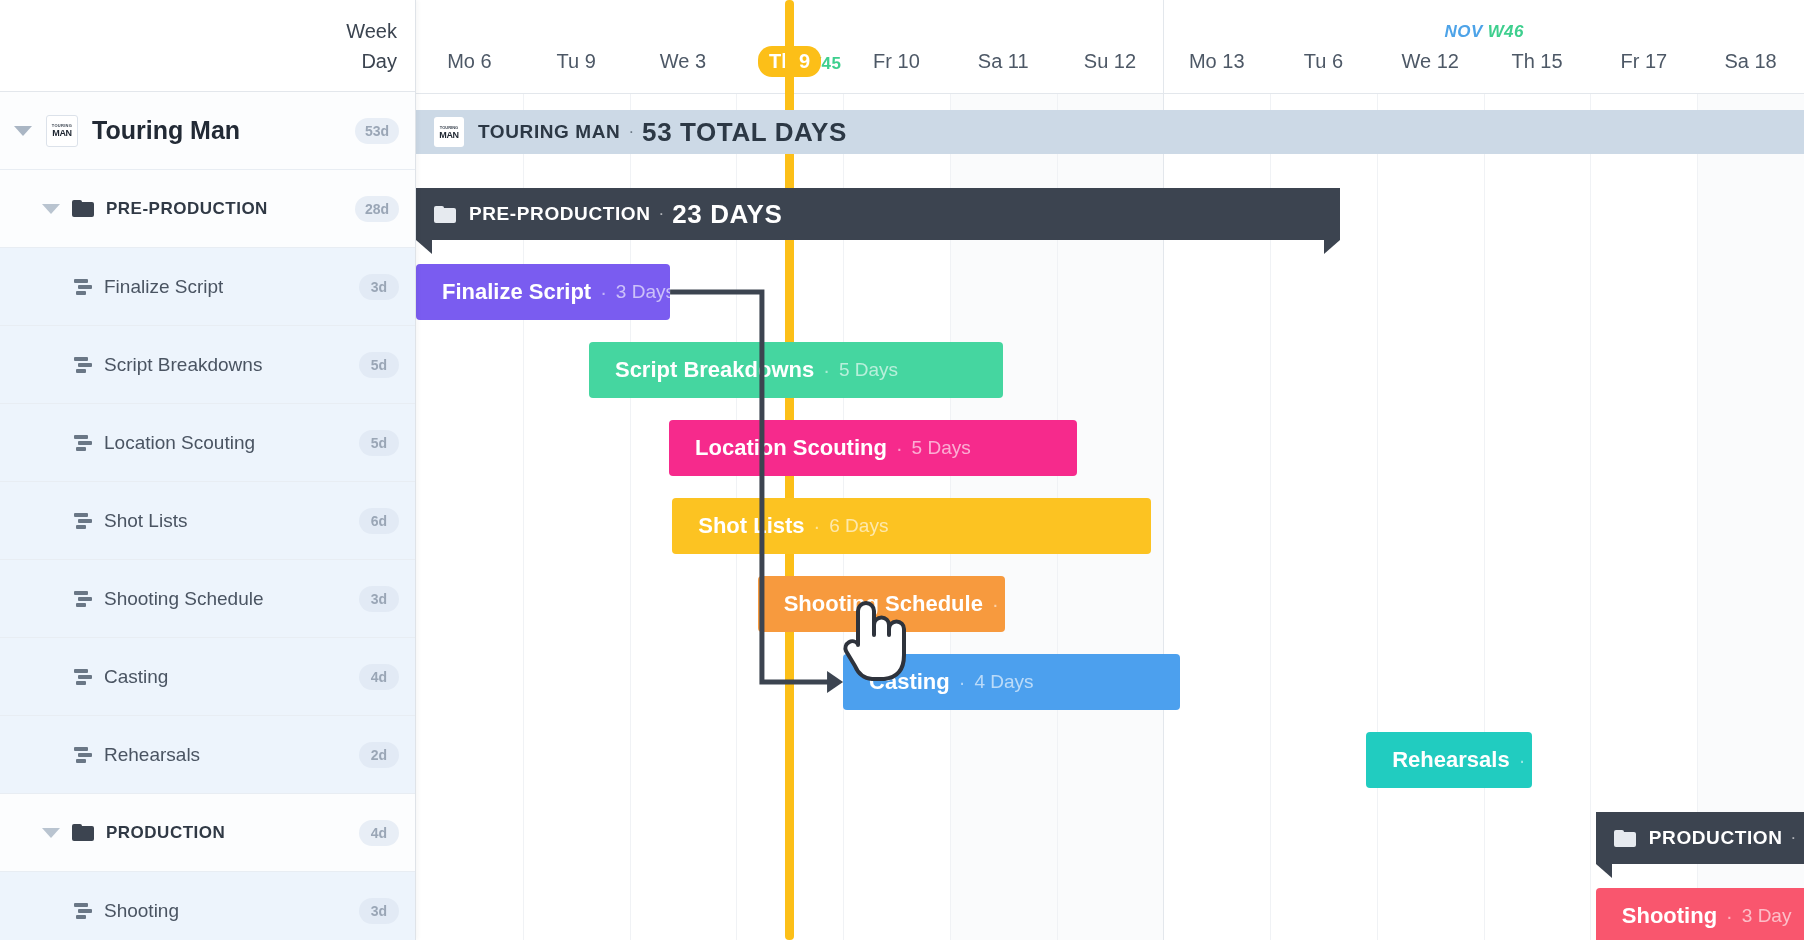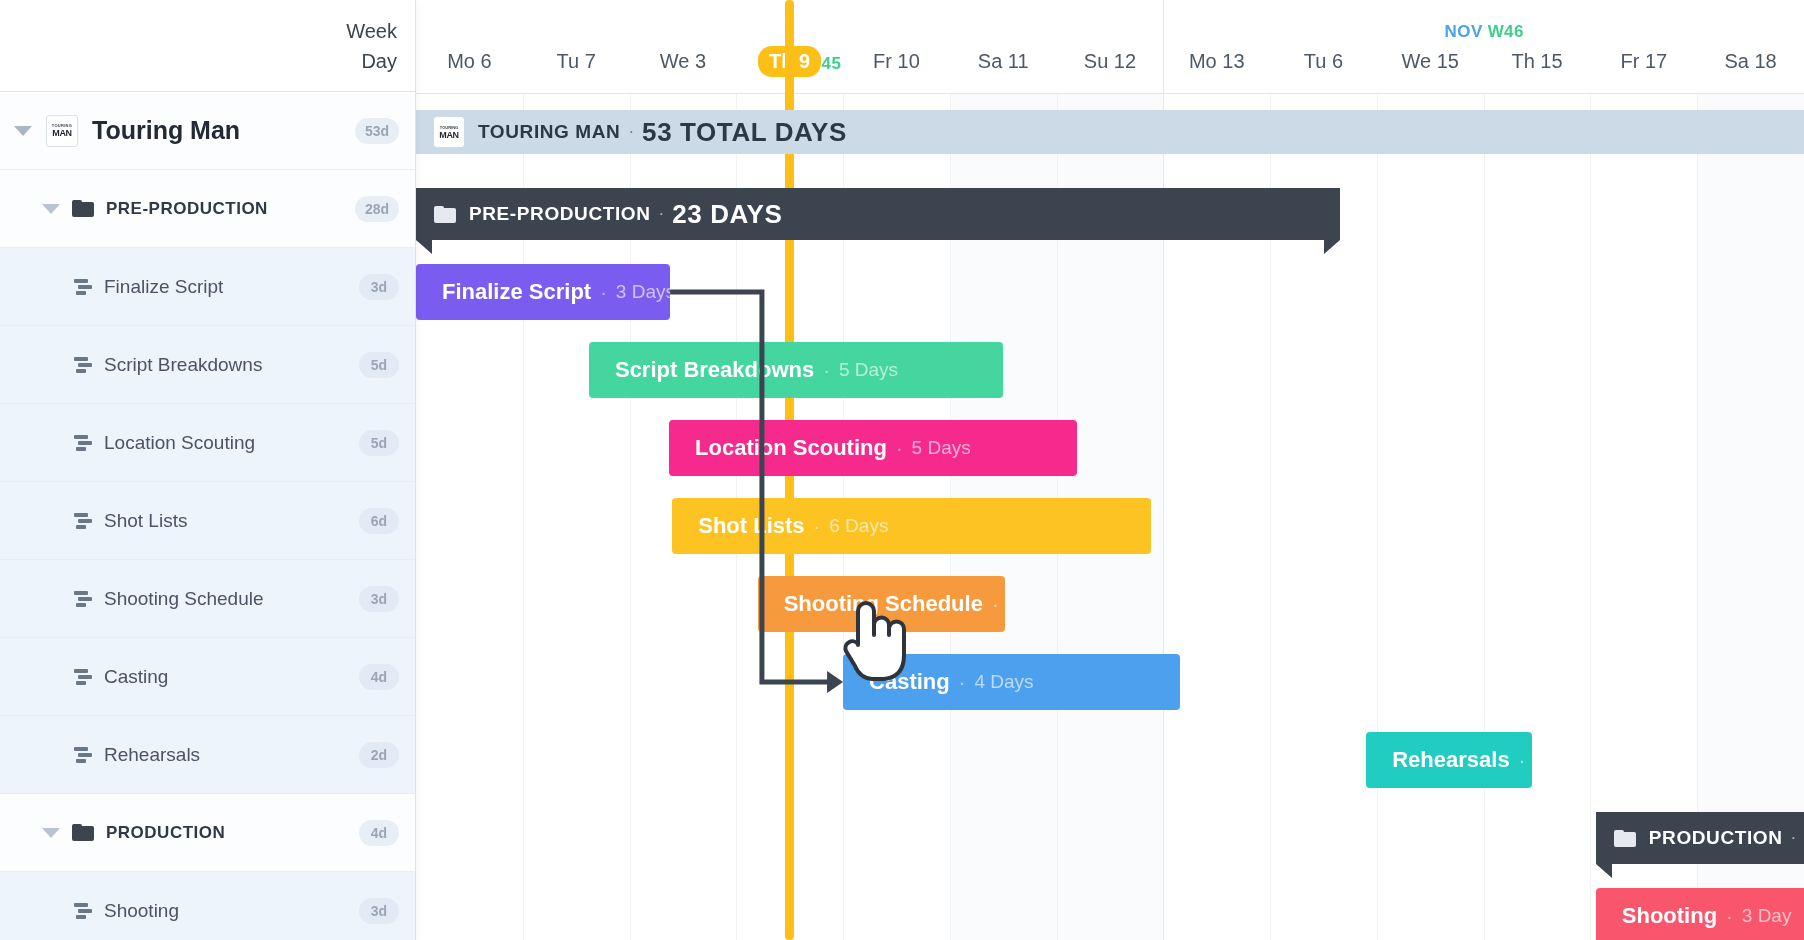--- a/index.html
+++ b/index.html
@@ -311,30 +311,30 @@
         </div>
       </div>
   </div>
 
   <div id="timeline">
     <div id="tl-head">
       <div id="wk-groups">
           <div class="wk-group" style="left: 12px; width: 747.385px; margin-top: 32px;">
             <div class="wk-label"><span class="mon">NOV</span><span class="wno">W45</span></div>
           </div>
-          <div class="wk-group" style="left: 747.385px; width: 640.615px;">
+          <div class="wk-group" style="left: 747.385px; width: 640.615px; font-style: italic;">
             <div class="wk-label"><span class="mon">NOV</span><span class="wno">W46</span></div>
           </div>
         </div>
       <div class="day-cols" id="day-cols">
           <div class="day-col">
             <div class="day-lab">Mo 6</div>
           </div>
           <div class="day-col">
-            <div class="day-lab">Tu 7</div>
+            <div class="day-lab">Tu 9</div>
           </div>
           <div class="day-col">
             <div class="day-lab">We 3</div>
           </div>
           <div class="day-col today">
             <div class="day-lab">Th 9</div>
           </div>
           <div class="day-col">
             <div class="day-lab">Fr 10</div>
           </div>
@@ -344,21 +344,21 @@
           <div class="day-col">
             <div class="day-lab">Su 12</div>
           </div>
           <div class="day-col">
             <div class="day-lab">Mo 13</div>
           </div>
           <div class="day-col">
             <div class="day-lab">Tu 6</div>
           </div>
           <div class="day-col">
-            <div class="day-lab">We 15</div>
+            <div class="day-lab">We 12</div>
           </div>
           <div class="day-col">
             <div class="day-lab">Th 15</div>
           </div>
           <div class="day-col">
             <div class="day-lab">Fr 17</div>
           </div>
           <div class="day-col">
             <div class="day-lab">Sa 18</div>
           </div>

